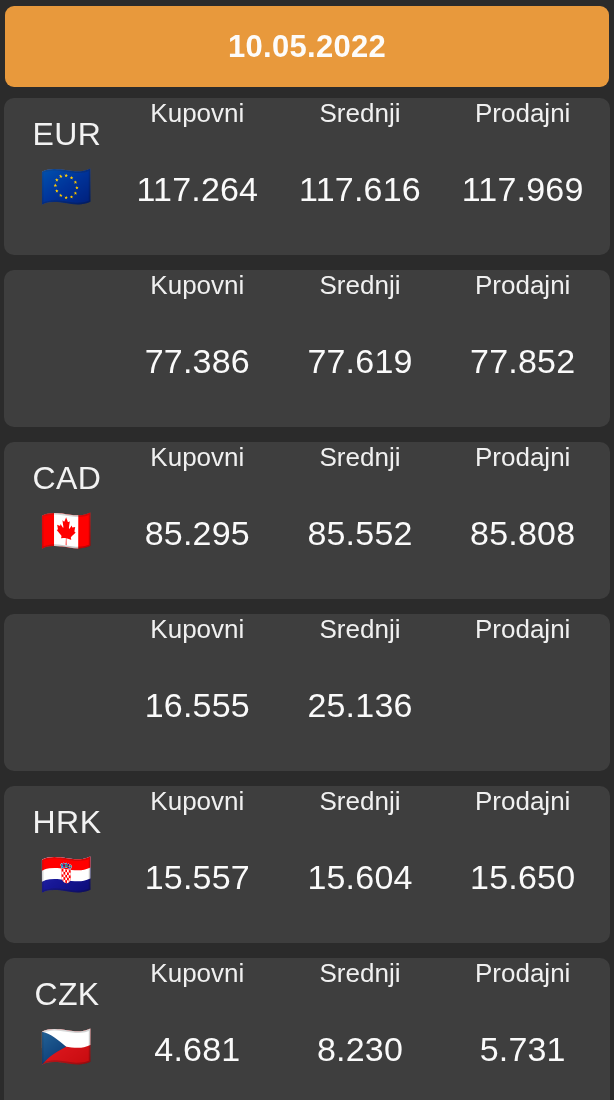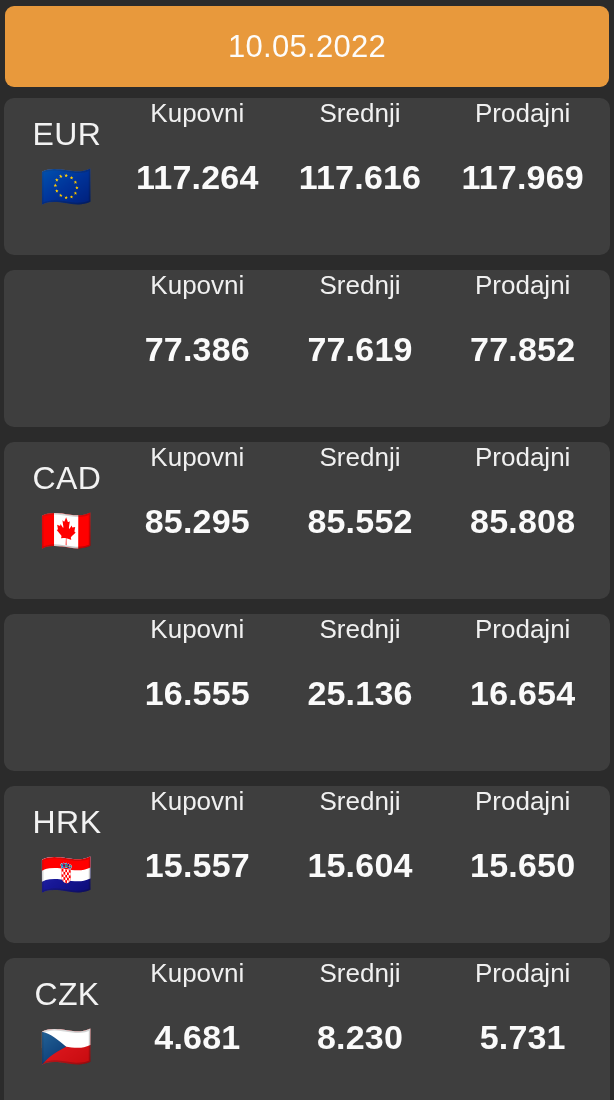--- a/index.html
+++ b/index.html
@@ -33,21 +33,21 @@
     background: #e8993c;
     border-radius: 9px;
     display: flex;
     align-items: center;
     justify-content: center;
     box-sizing: border-box;
   }
   .date-header .date-text {
     color: #fdfcfa;
     font-size: 31px;
-    font-weight: normal;
+    font-weight: bold;
     letter-spacing: 0.3px;
     line-height: 1;
   }
 
   
   .rate-list {
     position: absolute;
     left: 0;
     top: 98px;
     width: 614px;
@@ -106,25 +106,25 @@
     align-items: center;
     box-sizing: border-box;
   }
   .col-label {
     color: #f0f0f0;
     font-size: 26px;
     line-height: 30px;
     font-weight: normal;
   }
   .col-value {
-    margin-top: 30px;
+    margin-top: 42px;
     color: #fafafa;
     font-size: 34px;
     line-height: 38px;
-    font-weight: bold;
+    font-weight: normal;
     letter-spacing: 0.2px;
   }
 </style>
 </head>
 <body>
 
 <div class="app">
 
   <div class="date-header">
     <span class="date-text">10.05.2022</span>
@@ -196,21 +196,20 @@
         <div class="col">
           <span class="col-label">Kupovni</span>
           <span class="col-value">16.555</span>
         </div>
         <div class="col">
           <span class="col-label">Srednji</span>
           <span class="col-value">25.136</span>
         </div>
         <div class="col">
           <span class="col-label">Prodajni</span>
-          <span class="col-value">16.654</span>
         </div>
       </div>
     </div>
 
     <div class="rate-card">
       <div class="code-block">
         <span class="currency-code">HRK</span>
         <span class="flag">🇭🇷</span>
       </div>
       <div class="cols">

